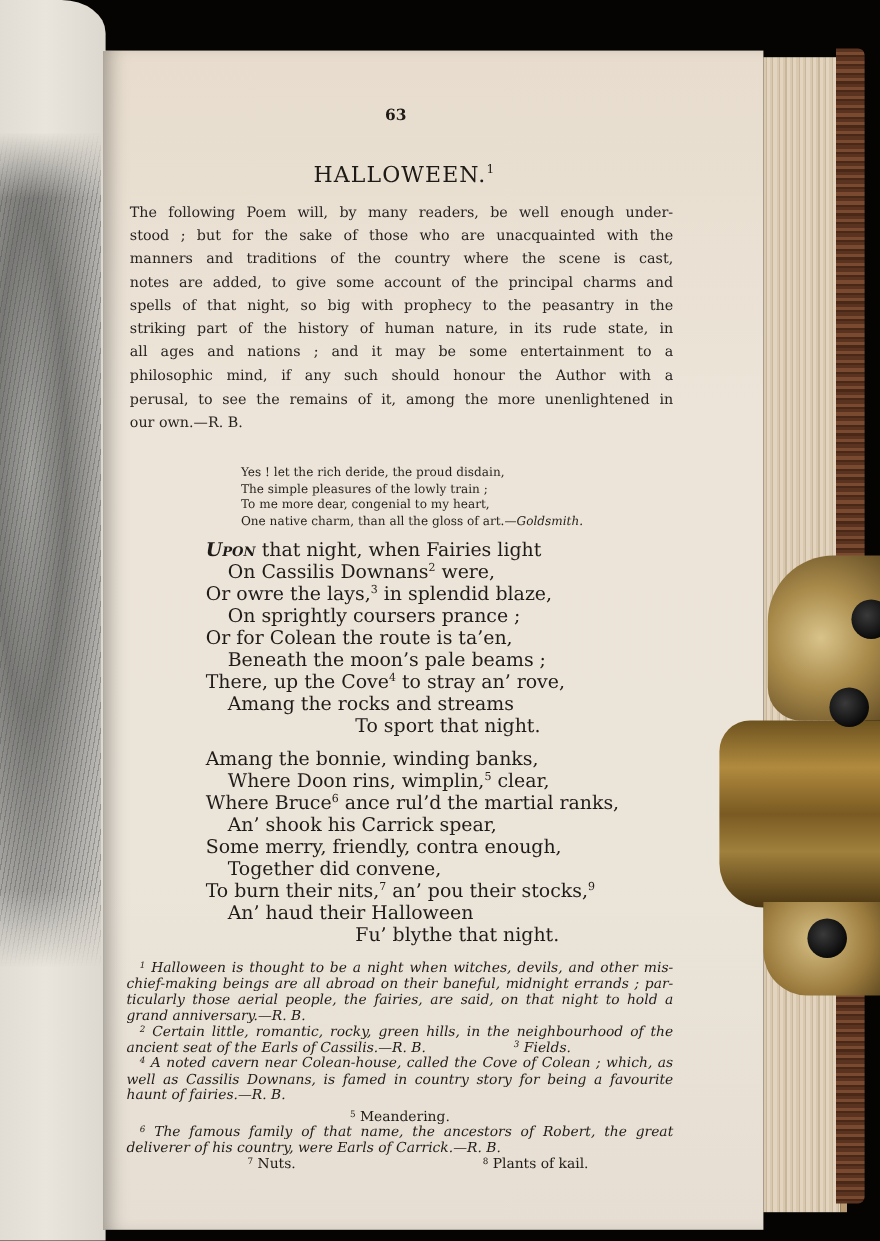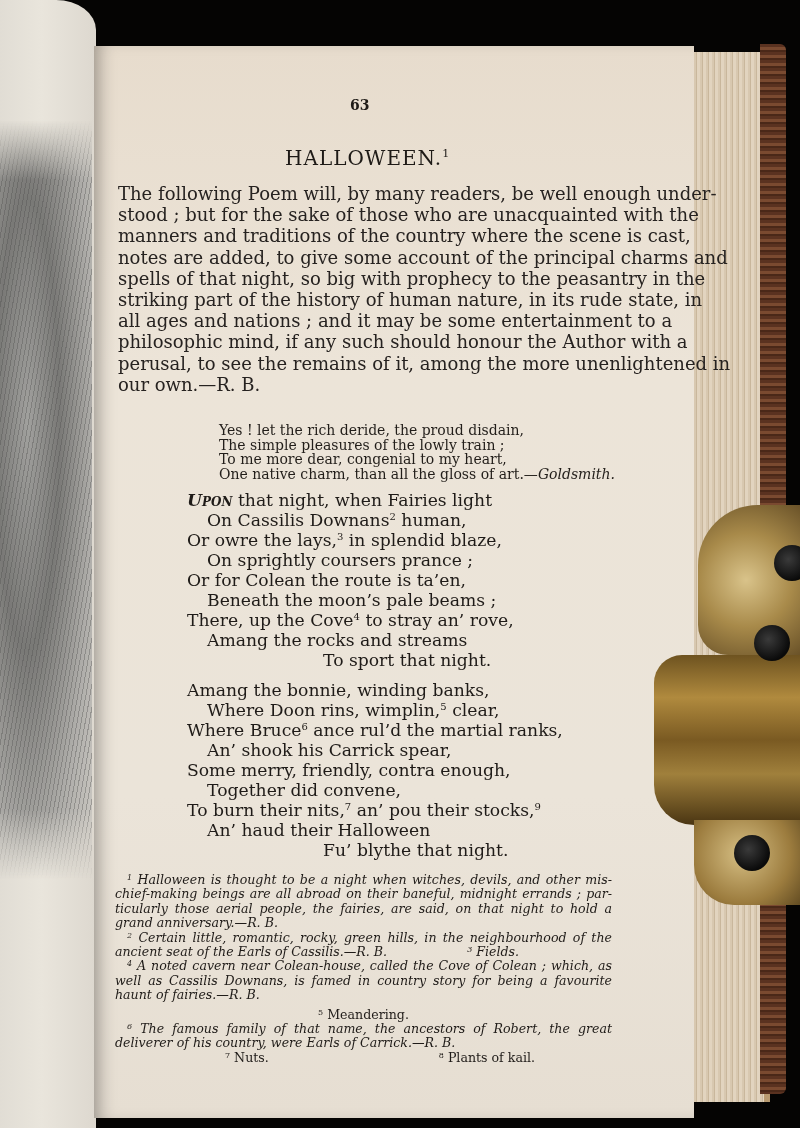--- a/index.html
+++ b/index.html
@@ -63,26 +63,26 @@
     }
     .page-number {
       position: absolute; left: 350px; top: 97px; font-size: 14px; font-weight: bold; color: #1e1a16;
     }
     .title {
       position: absolute; left: 285px; top: 146px; font-size: 20px; letter-spacing: 1px; color: #1e1a16;
     }
     .title sup { font-size: 11px; }
     .intro {
       position: absolute; left: 118px; top: 183px; width: 494px;
-      font-size: 18px; line-height: 21.2px; text-align: justify; color: #262220;
+      font-size: 13px; line-height: 21.2px; text-align: justify; color: #262220;
     }
     .intro .line { display: block; text-align-last: justify; white-space: nowrap; }
     .intro .line.last { text-align-last: left; }
     .epigraph {
-      position: absolute; left: 219px; top: 423px; font-size: 14px; line-height: 14.6px; color: #221e1a;
+      position: absolute; left: 219px; top: 423px; font-size: 11px; line-height: 14.6px; color: #221e1a;
     }
     .epigraph .attrib { font-style: italic; }
     .stanza {
       position: absolute; left: 187px; font-size: 17.2px; line-height: 20px; color: #1f1b18;
     }
     .stanza .v { display: block; white-space: nowrap; }
     .stanza .i1 { padding-left: 20px; }
     .stanza .i2 { padding-left: 136px; }
     .stanza .sc { font-variant: small-caps; font-weight: bold; font-style: italic; }
     sup.n { font-size: 10px; vertical-align: 6px; line-height: 0; }
@@ -124,21 +124,21 @@
 
 <div class="epigraph">
   <div>Yes ! let the rich deride, the proud disdain,</div>
   <div>The simple pleasures of the lowly train ;</div>
   <div>To me more dear, congenial to my heart,</div>
   <div><span>One native charm, than all the gloss of art.—</span><span class="attrib">Goldsmith.</span></div>
 </div>
 
 <div class="stanza" style="top:490px;">
   <span class="v"><span class="sc">Upon</span><span> that night, when Fairies light</span></span>
-  <span class="v i1"><span>On Cassilis Downans</span><sup class="n">2</sup><span> human,</span></span>
+  <span class="v i1"><span>On Cassilis Downans</span><sup class="n">2</sup><span> were,</span></span>
   <span class="v"><span>Or owre the lays,</span><sup class="n">3</sup><span> in splendid blaze,</span></span>
   <span class="v i1">On sprightly coursers prance ;</span>
   <span class="v">Or for Colean the route is ta’en,</span>
   <span class="v i1">Beneath the moon’s pale beams ;</span>
   <span class="v"><span>There, up the Cove</span><sup class="n">4</sup><span> to stray an’ rove,</span></span>
   <span class="v i1">Amang the rocks and streams</span>
   <span class="v i2">To sport that night.</span>
 </div>
 
 <div class="stanza" style="top:680px;">

